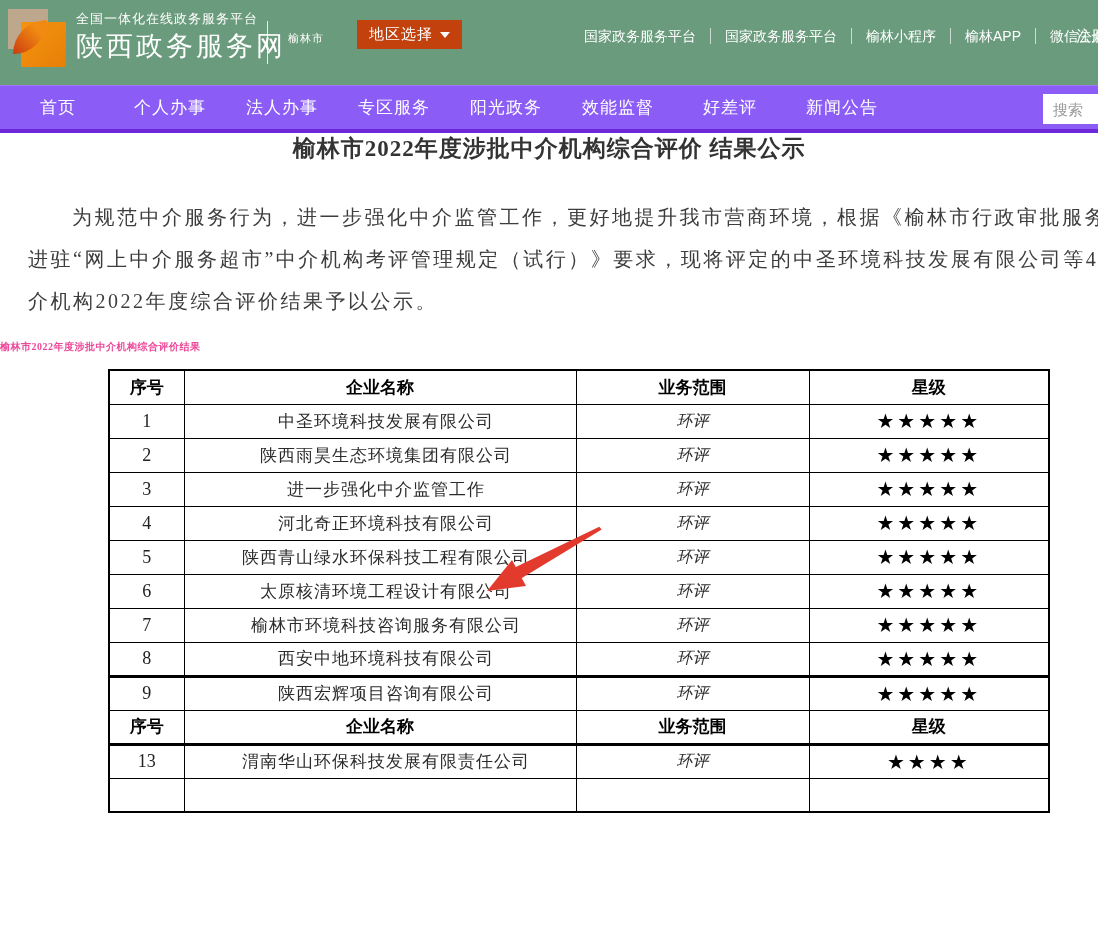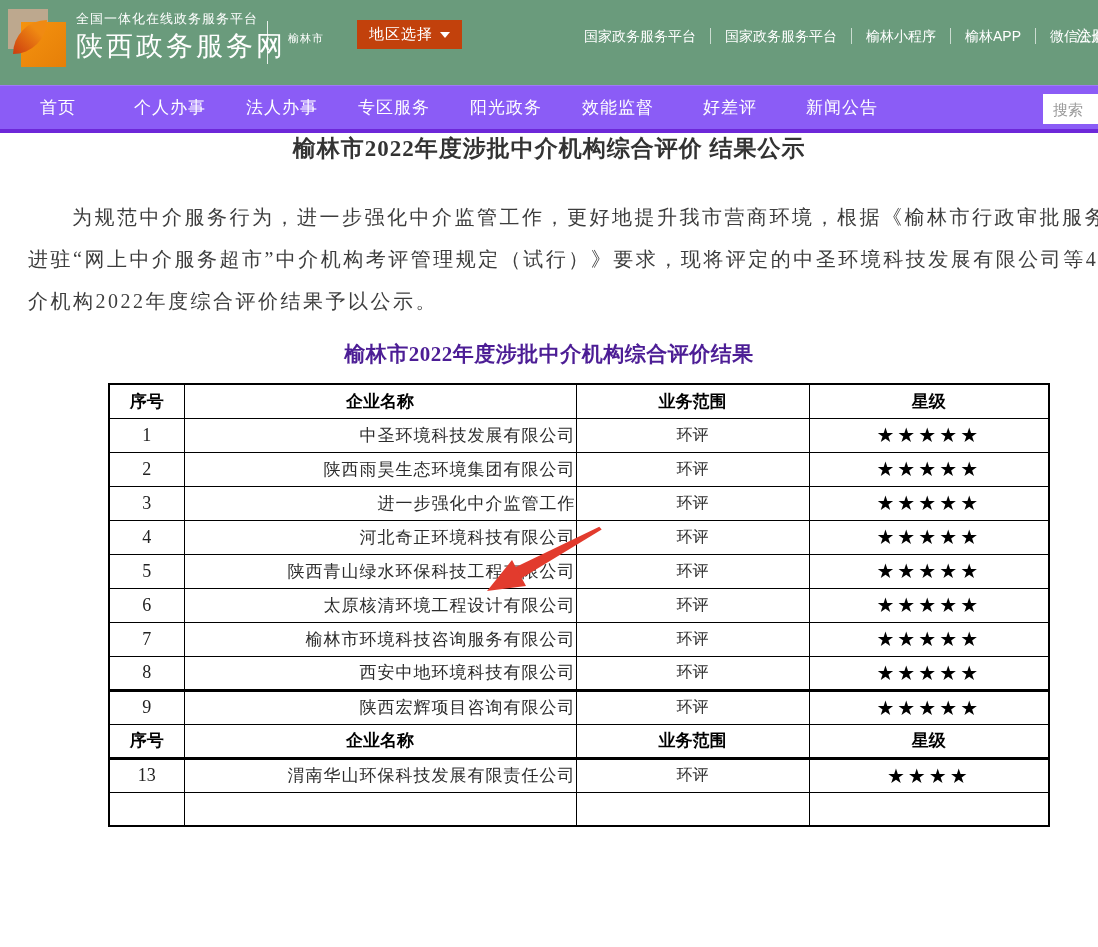--- a/index.html
+++ b/index.html
@@ -42,34 +42,34 @@
     font-family:"Liberation Sans",sans-serif; }
   .search-box::placeholder { color:#9a9a9a; }
 
   
   .article-title { text-align:center; font-family:"Liberation Serif",serif;
     font-weight:bold; font-size:23px; color:#333; letter-spacing:1px; }
   .para { margin-top:32px; font-family:"Liberation Serif",serif; color:#3d3d3d; font-size:20px; }
   .para .pline { white-space:nowrap; overflow:hidden; line-height:42px; padding-left:28px;
     letter-spacing:2.5px; }
   .para .pline.first { padding-left:72px; }
-  .table-caption { margin-top:18px; text-align:center; font-family:"Liberation Serif",serif;
-    font-weight:bold; font-size:21px; color:#4c1d95; letter-spacing:.5px; }
+  .table-caption { margin-top:18px; font-family:"Liberation Serif",serif;
+    font-weight:bold; font-size:10px; color:#ec4899; letter-spacing:.5px; }
 
   
   .tbl-wrap { margin:15px 0 0 108px; }
   table.eval { border-collapse:collapse; table-layout:fixed; width:940px;
     font-family:"Liberation Serif",serif; border:2px solid #000; }
   table.eval col.c1{width:75px;} table.eval col.c2{width:392px;}
   table.eval col.c3{width:233px;} table.eval col.c4{width:240px;}
   table.eval th, table.eval td { border:1px solid #000; height:34px; overflow:hidden; }
   table.eval th { font-size:17px; font-weight:bold; text-align:center; color:#000000; }
   td.sn { text-align:center; font-size:18px; color:#222; }
-  td.name { text-align:right; padding-left:12px; font-size:17px; color:#2b2b2b; letter-spacing:1px; white-space:nowrap; }
-  td.scope { text-align:center; font-size:16px; color:#2b2b2b; }
+  td.name { text-align:center; padding-left:12px; font-size:17px; color:#2b2b2b; letter-spacing:1px; white-space:nowrap; }
+  td.scope { text-align:center; font-size:16px; color:#2b2b2b;font-style:italic; }
   td.stars { text-align:center; font-size:20px; color:#000; letter-spacing:3px; white-space:nowrap; }
   tr.thick-b th, tr.thick-b td { border-bottom-width:3px; }
 
   
   .arrow-overlay { position:absolute; left:0; top:0; width:1098px; height:947px;
     pointer-events:none; z-index:10; }
 </style>
 </head>
 <body>
 

